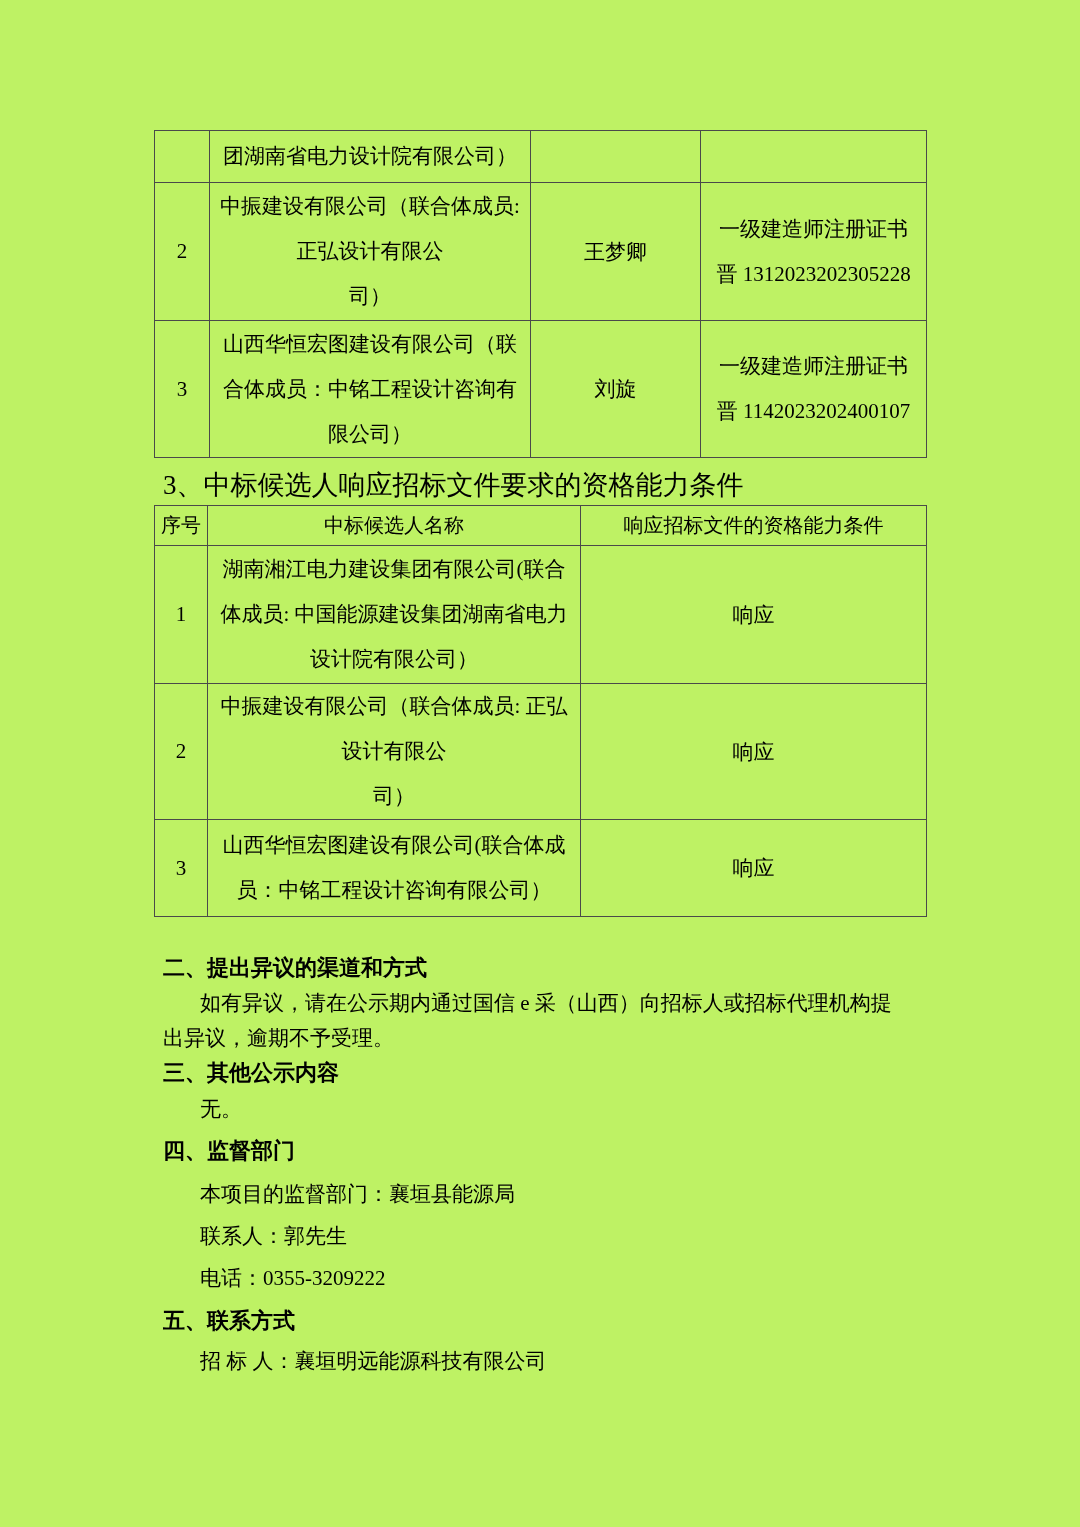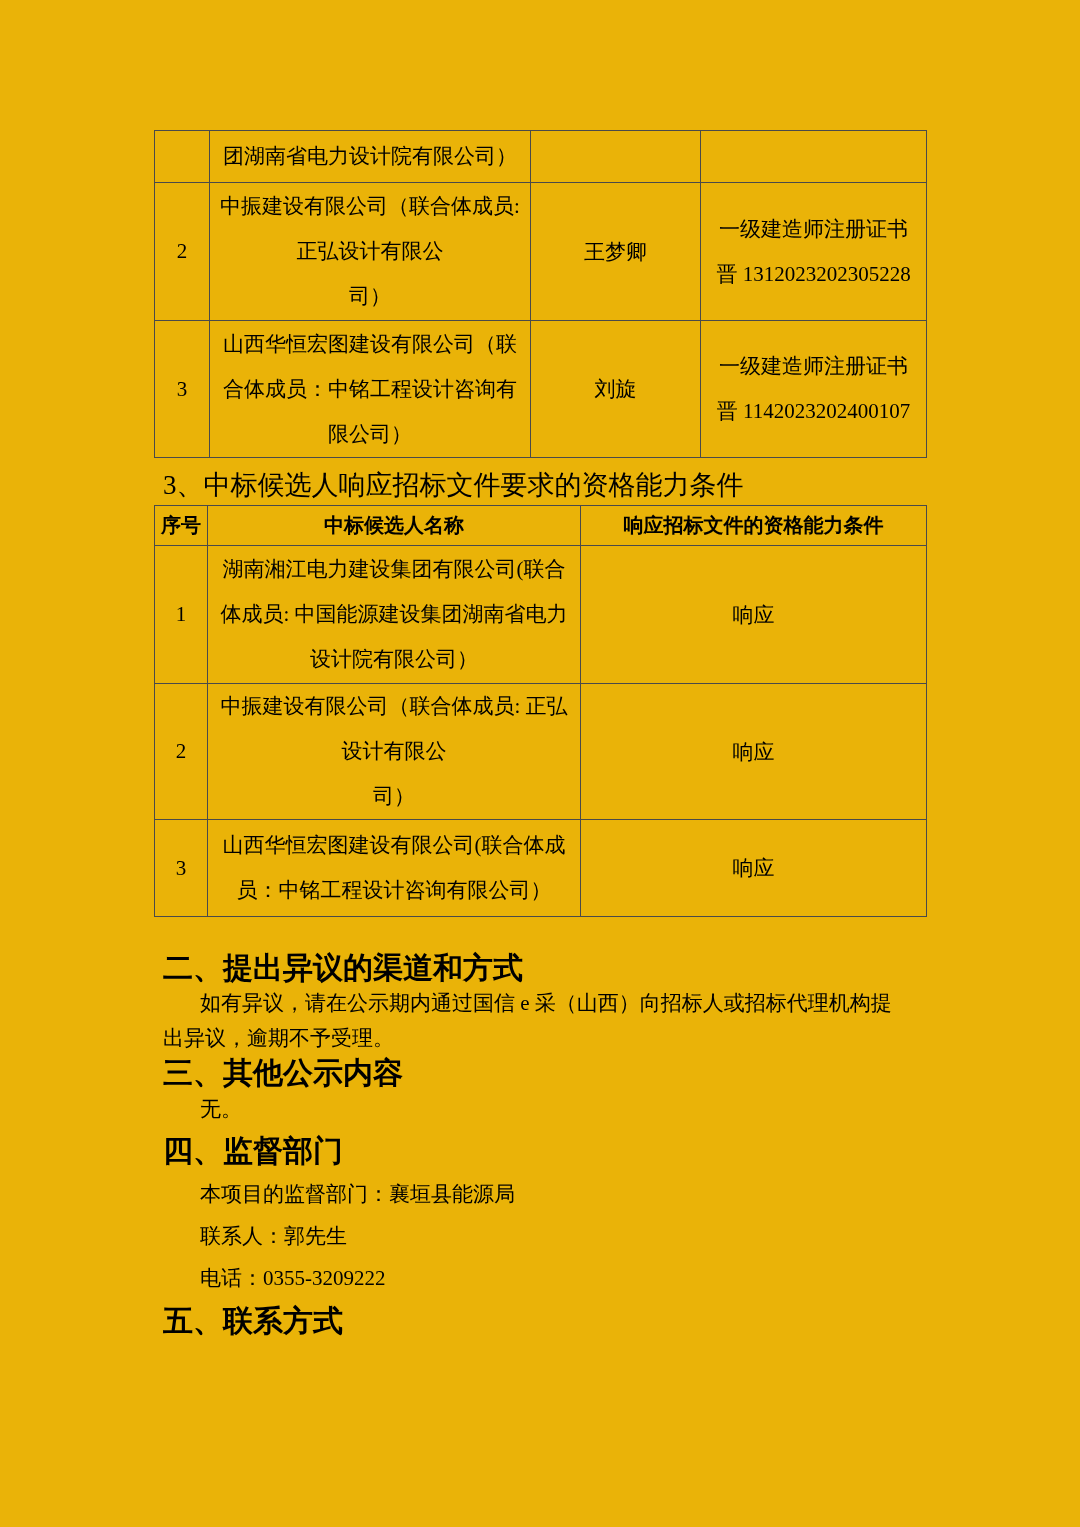--- a/index.html
+++ b/index.html
@@ -1,20 +1,20 @@
 <!DOCTYPE html>
 <html><head>
 <meta charset="utf-8">
 <style>
   html,body { margin:0; padding:0; background:#e8e8e8; }
   .page {
     position:relative;
     width:1080px; height:1527px;
     margin:0 auto;
-    background:#eab308;
+    background:#bef264;
     font-family:"Liberation Serif", serif;
     color:#000000;
     overflow:hidden;
   }
   table {
     position:absolute;
     border-collapse:collapse;
     table-layout:fixed;
     width:772px;
     left:154px;
@@ -23,36 +23,36 @@
   #table2 { top:505px; }
   td, th {
     border:1px solid #4a4a4a;
     text-align:center;
     vertical-align:middle;
     font-size:21px;
     font-weight:normal;
     padding:0;
     overflow:visible;
   }
-  th { font-weight:bold; font-size:20px; }
+  th { font-weight:normal; font-size:20px; }
   .cl { line-height:45px; white-space:nowrap; }
   .r-part  { height:52px;  }
   .r-t1a   { height:138px; }
   .r-t1b   { height:137px; }
   .r-t2h   { height:40px;  }
   .r-t2a   { height:138px; }
   .r-t2b   { height:135px; }
   .r-t2c   { height:97px;  }
   .ln {
     position:absolute;
     font-size:21px;
     line-height:24px;
     white-space:nowrap;
   }
-  .ln.h { font-weight:bold; font-size:30px; }
+  .ln.h { font-weight:bold; font-size:22px; }
   #sec3-title { position:absolute; left:163px; top:467px; font-size:27px; white-space:nowrap; }
   #s2-title  { left:163px; top:956px;  }
   #s2-p1     { left:200px; top:991px;  }
   #s2-p2     { left:163px; top:1026px; }
   #s3-title  { left:163px; top:1061px;text-align:center; }
   #s3-body   { left:200px; top:1097px; }
   #s4-title  { left:163px; top:1139px; }
   #s4-line1  { left:200px; top:1182px; }
   #s4-line2  { left:200px; top:1224px;font-family:Liberation Serif, serif; }
   #s4-line3  { left:200px; top:1266px; }
@@ -155,14 +155,15 @@
   <div class="ln h" id="s2-title">二、提出异议的渠道和方式</div>
   <div class="ln" id="s2-p1">如有异议，请在公示期内通过国信 e 采（山西）向招标人或招标代理机构提</div>
   <div class="ln" id="s2-p2">出异议，逾期不予受理。</div>
   <div class="ln h" id="s3-title">三、其他公示内容</div>
   <div class="ln" id="s3-body">无。</div>
   <div class="ln h" id="s4-title">四、监督部门</div>
   <div class="ln" id="s4-line1">本项目的监督部门：襄垣县能源局</div>
   <div class="ln" id="s4-line2">联系人：郭先生</div>
   <div class="ln" id="s4-line3">电话：0355-3209222</div>
   <div class="ln h" id="s5-title">五、联系方式</div>
+  <div class="ln" id="s5-line1">招 标 人：襄垣明远能源科技有限公司</div>
 
 </div>
 
 </body></html>

